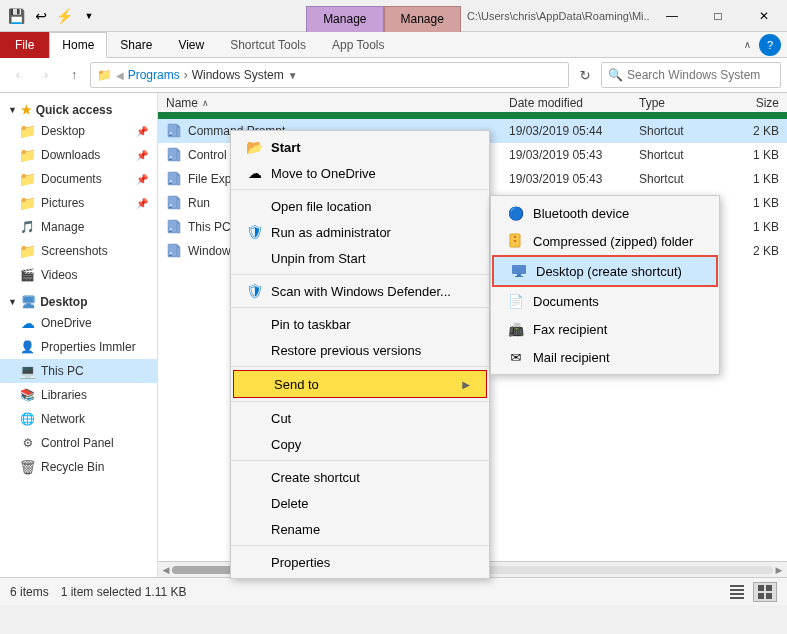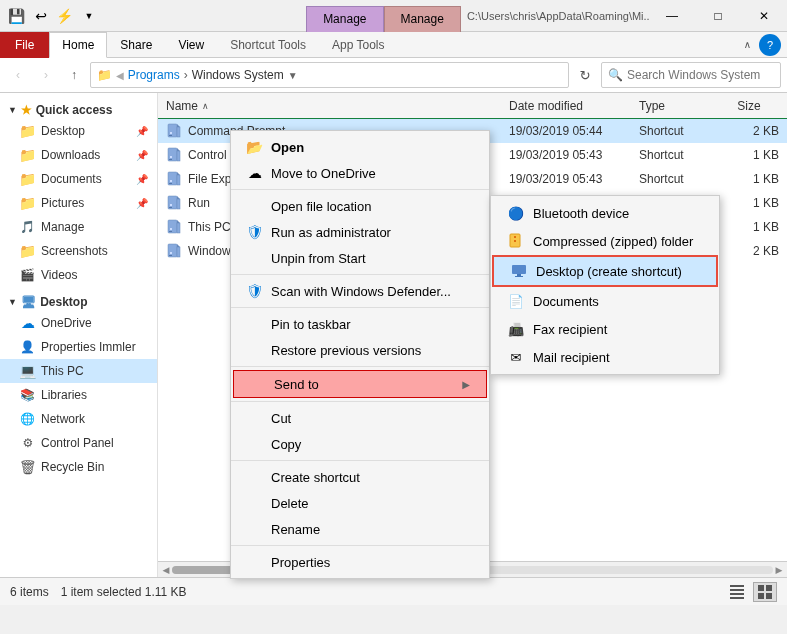--- a/index.html
+++ b/index.html
@@ -29,25 +29,25 @@
     .sidebar-section { margin-bottom: 2px; }
     .sidebar-item { display: flex; align-items: center; padding: 2px 8px 2px 12px; height: 24px; cursor: pointer; font-size: 12px; color: #333; gap: 5px; white-space: nowrap; overflow: hidden; position: relative; }
     .sidebar-item.selected { background: #cce8ff; }
     .sidebar-item .icon { width: 16px; height: 16px; flex-shrink: 0; display: flex; align-items: center; justify-content: center; }
     .sidebar-item .pin { margin-left: auto; color: #aaa; font-size: 10px; }
     .sidebar-group-header { font-size: 12px; font-weight: bold; padding: 6px 8px 2px 8px; color: #333; cursor: pointer; display: flex; align-items: center; gap: 4px; }
     .indent-1 { padding-left: 20px; }
 
     
     .file-area { flex: 1; background: #fff; display: flex; flex-direction: column; overflow: hidden; }
-    .file-list-header { display: flex; align-items: center; background: #f5f5f5; border-bottom: 1px solid #15803d; padding: 0 8px; height: 26px; font-size: 12px; color: #333; }
+    .file-list-header { display: flex; align-items: center; background: #f5f5f5; border-bottom: 7px solid #15803d; padding: 0 8px; height: 26px; font-size: 12px; color: #333; }
     .file-col-name { flex: 1; min-width: 100px; cursor: pointer; display: flex; align-items: center; gap: 4px; }
     .file-col-date { width: 130px; cursor: pointer; }
     .file-col-type { width: 80px; cursor: pointer; }
-    .file-col-size { width: 60px; text-align: center; cursor: pointer; }
+    .file-col-size { width: 60px; text-align: right; cursor: pointer; }
     .file-list { flex: 1; overflow-y: auto; }
     .file-row { display: flex; align-items: center; padding: 0 8px; height: 24px; font-size: 12px; color: #333; cursor: pointer; }
     .file-row.selected { background: #cce8ff; }
     .file-row .file-icon { width: 16px; height: 16px; margin-right: 6px; flex-shrink: 0; display: flex; align-items: center; justify-content: center; }
     .file-row .file-name { flex: 1; overflow: hidden; text-overflow: ellipsis; white-space: nowrap; }
     .file-row .file-date { width: 130px; font-size: 12px; }
     .file-row .file-type { width: 80px; font-size: 12px; }
     .file-row .file-size { width: 60px; text-align: right; font-size: 12px; }
 
     
@@ -371,21 +371,21 @@
         <rect x="0" y="8" width="6" height="6" fill="#555"></rect>
         <rect x="8" y="8" width="6" height="6" fill="#555"></rect>
       </svg>
     </div>
   </div>
 </div>
 
 <div class="context-menu" id="context-menu">
   <div class="ctx-item" style="font-weight:bold;">
     <span class="ctx-icon">📂</span>
-    <span>Open</span>
+    <span>Start</span>
   </div>
   <div class="ctx-item">
     <span class="ctx-icon">☁</span>
     <span>Move to OneDrive</span>
   </div>
   <div class="ctx-separator"></div>
   <div class="ctx-item">
     <span class="ctx-icon"></span>
     <span>Open file location</span>
   </div>
@@ -405,21 +405,21 @@
   <div class="ctx-separator"></div>
   <div class="ctx-item">
     <span class="ctx-icon"></span>
     <span>Pin to taskbar</span>
   </div>
   <div class="ctx-item">
     <span class="ctx-icon"></span>
     <span>Restore previous versions</span>
   </div>
   <div class="ctx-separator"></div>
-  <div class="ctx-item highlighted" style="border: 1px solid #cc0000; background:#fca5a5;">
+  <div class="ctx-item highlighted" style="border: 1px solid #cc0000; background:#fde047;">
     <span class="ctx-icon"></span>
     <span>Send to</span>
     <span class="arrow">▶</span>
   </div>
   <div class="ctx-separator"></div>
   <div class="ctx-item">
     <span class="ctx-icon"></span>
     <span>Cut</span>
   </div>
   <div class="ctx-item">

